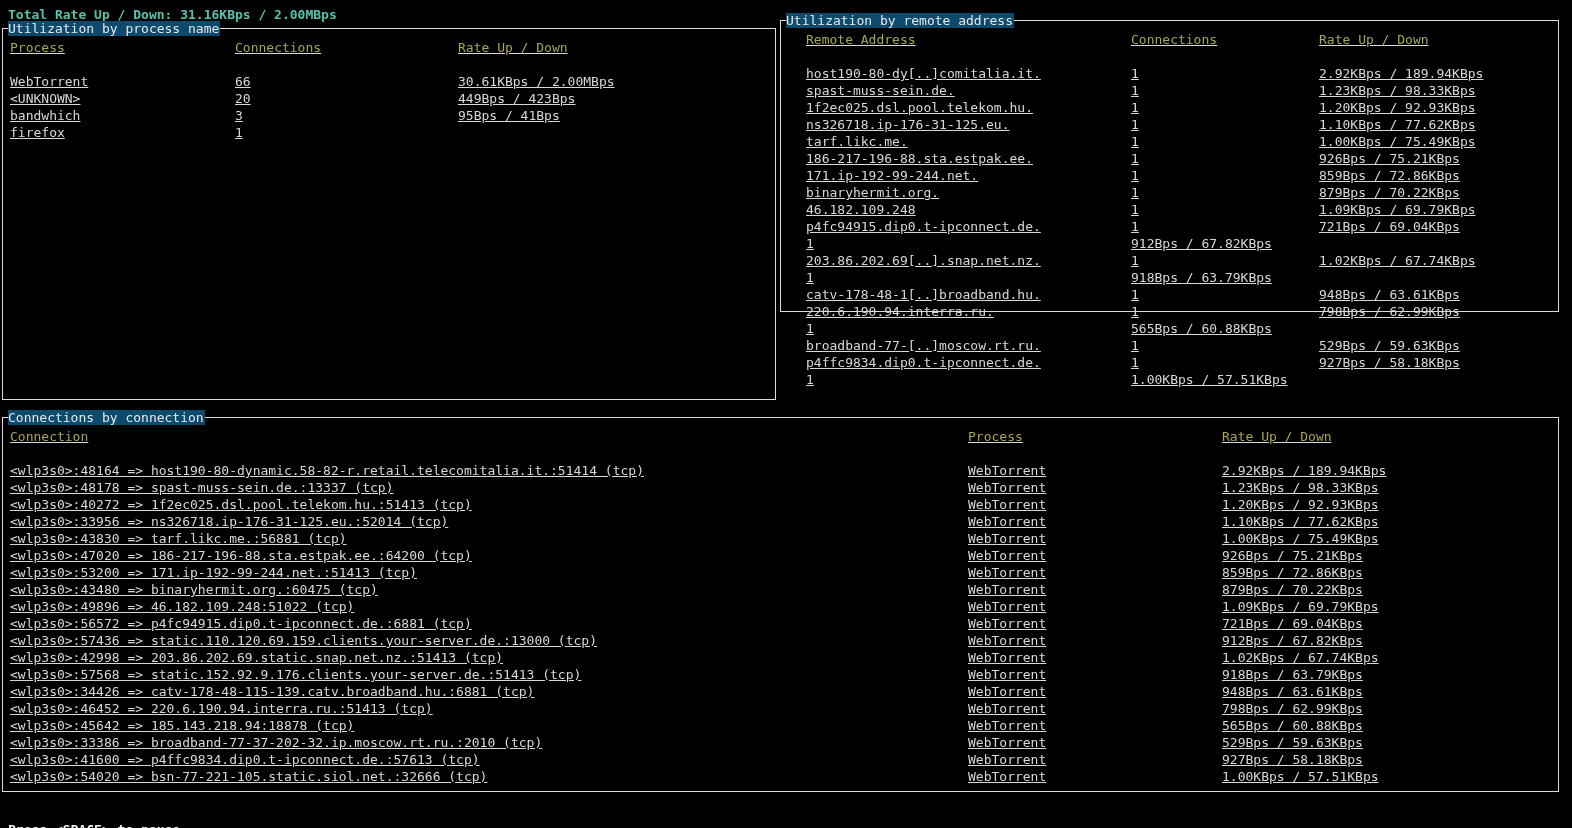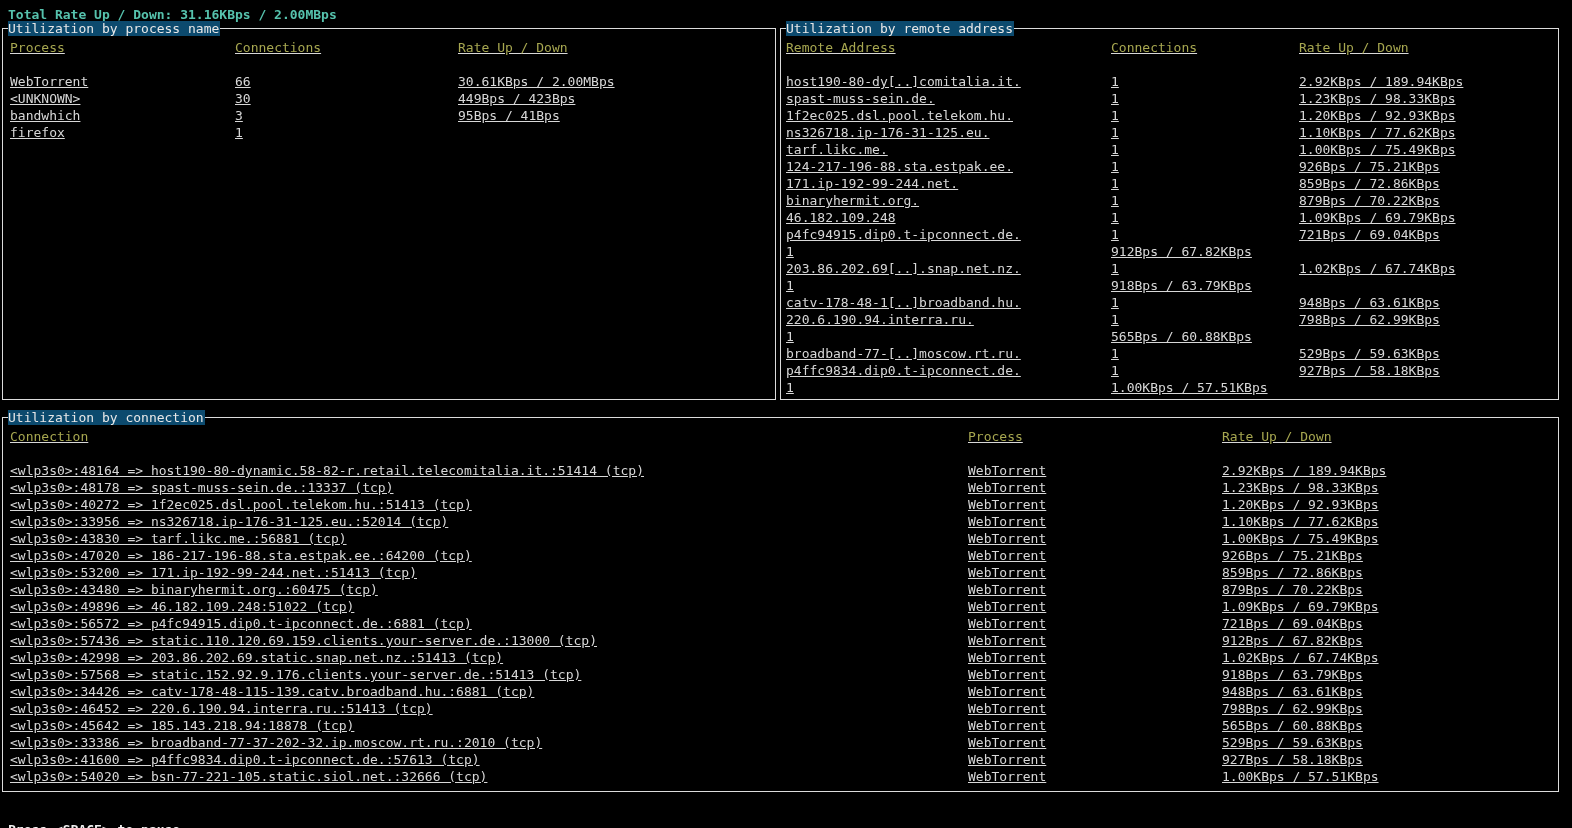--- a/index.html
+++ b/index.html
@@ -26,40 +26,40 @@
     font-weight: bold;
     white-space: pre;
   }
   .panel {
     position: absolute;
     border: 1px solid #dcdcdc;
     background: #000000;
     box-sizing: border-box;
   }
   .panel-process   { left: 2px;   top: 28px;  width: 774px;  height: 372px; }
-  .panel-remote    { left: 780px; top: 28px;  width: 779px;  height: 372px; }
+  .panel-remote    { left: 780px; top: 20px;  width: 779px;  height: 292px; }
   .panel-connection{ left: 2px;   top: 417px; width: 1557px; height: 375px; }
   .panel-title {
     position: absolute;
     top: -8px;
     left: 5px;
     background: #0c4a6e;
     color: #e8e8e8;
     line-height: 15px;
     white-space: pre;
     padding-right: 1px;
   }
   .tbl { padding-top: 10px; text-decoration: underline; }
   .row {
     display: grid;
     white-space: pre;
     overflow: hidden;
   }
   .panel-process .row    { grid-template-columns: 225px 223px 1fr; padding-left: 7px; }
-  .panel-remote .row     { grid-template-columns: 325px 188px 1fr; padding-left: 5px; }
+  .panel-remote .row     { grid-template-columns: 325px 188px 1fr; padding-left: 5px; margin-left: 20px; }
   .panel-connection .row { grid-template-columns: 958px 254px 1fr; padding-left: 7px; }
   .row span { overflow: hidden; }
   .hdr { color: #a7a750; }
   .blank { height: 17px; }
   .footer {
     position: absolute;
     left: 8px;
     top: 821px;
     color: #f0f0f0;
     font-weight: bold;
@@ -85,21 +85,21 @@
       <div>
 
           <div class="row">
             <span>WebTorrent</span>
             <span>66</span>
             <span>30.61KBps / 2.00MBps</span>
           </div>
 
           <div class="row">
             <span>&lt;UNKNOWN&gt;</span>
-            <span>30</span>
+            <span>20</span>
             <span>449Bps / 423Bps</span>
           </div>
 
           <div class="row">
             <span>bandwhich</span>
             <span>3</span>
             <span>95Bps / 41Bps</span>
           </div>
 
           <div class="row">
@@ -145,21 +145,21 @@
             <span>1.10KBps / 77.62KBps</span>
           </div>
 
           <div class="row">
             <span>tarf.likc.me.</span>
             <span>1</span>
             <span>1.00KBps / 75.49KBps</span>
           </div>
 
           <div class="row">
-            <span>124-217-196-88.sta.estpak.ee.</span>
+            <span>186-217-196-88.sta.estpak.ee.</span>
             <span>1</span>
             <span>926Bps / 75.21KBps</span>
           </div>
 
           <div class="row">
             <span>171.ip-192-99-244.net.</span>
             <span>1</span>
             <span>859Bps / 72.86KBps</span>
           </div>
 
@@ -228,21 +228,21 @@
 
           <div class="row">
             <span>1</span>
             <span>1.00KBps / 57.51KBps</span>
           </div>
         </div>
     </div>
   </div>
 
   <div class="panel panel-connection">
-    <span class="panel-title">Utilization by connection</span>
+    <span class="panel-title">Connections by connection</span>
     <div class="tbl">
       <div class="row">
         <span class="hdr">Connection</span>
         <span class="hdr">Process</span>
         <span class="hdr">Rate Up / Down</span>
       </div>
       <div class="blank"></div>
       <div>
 
           <div class="row">

